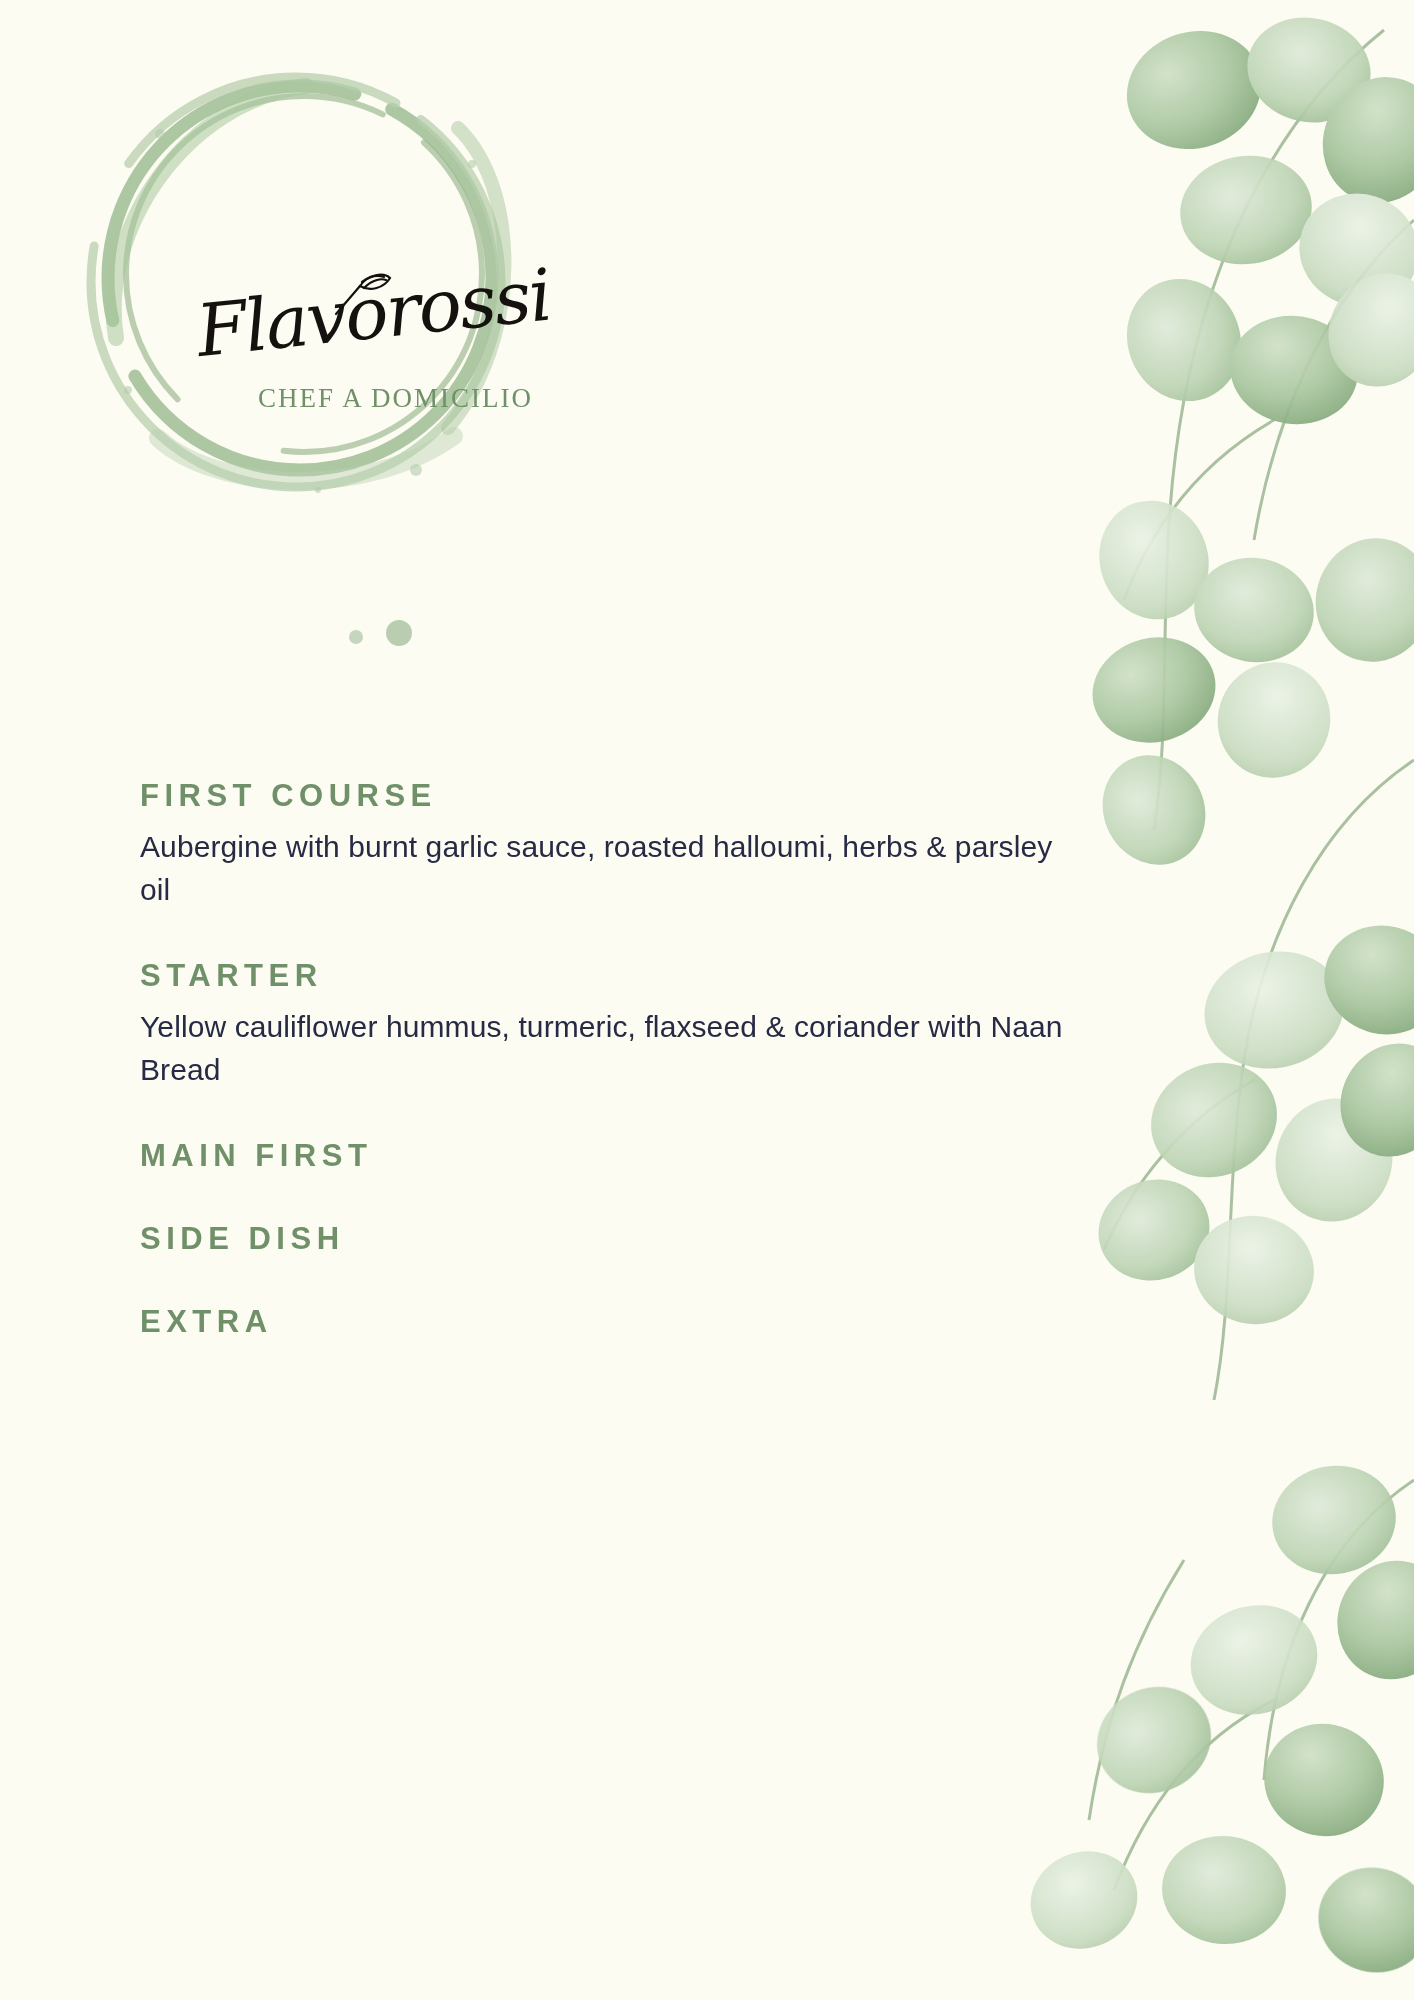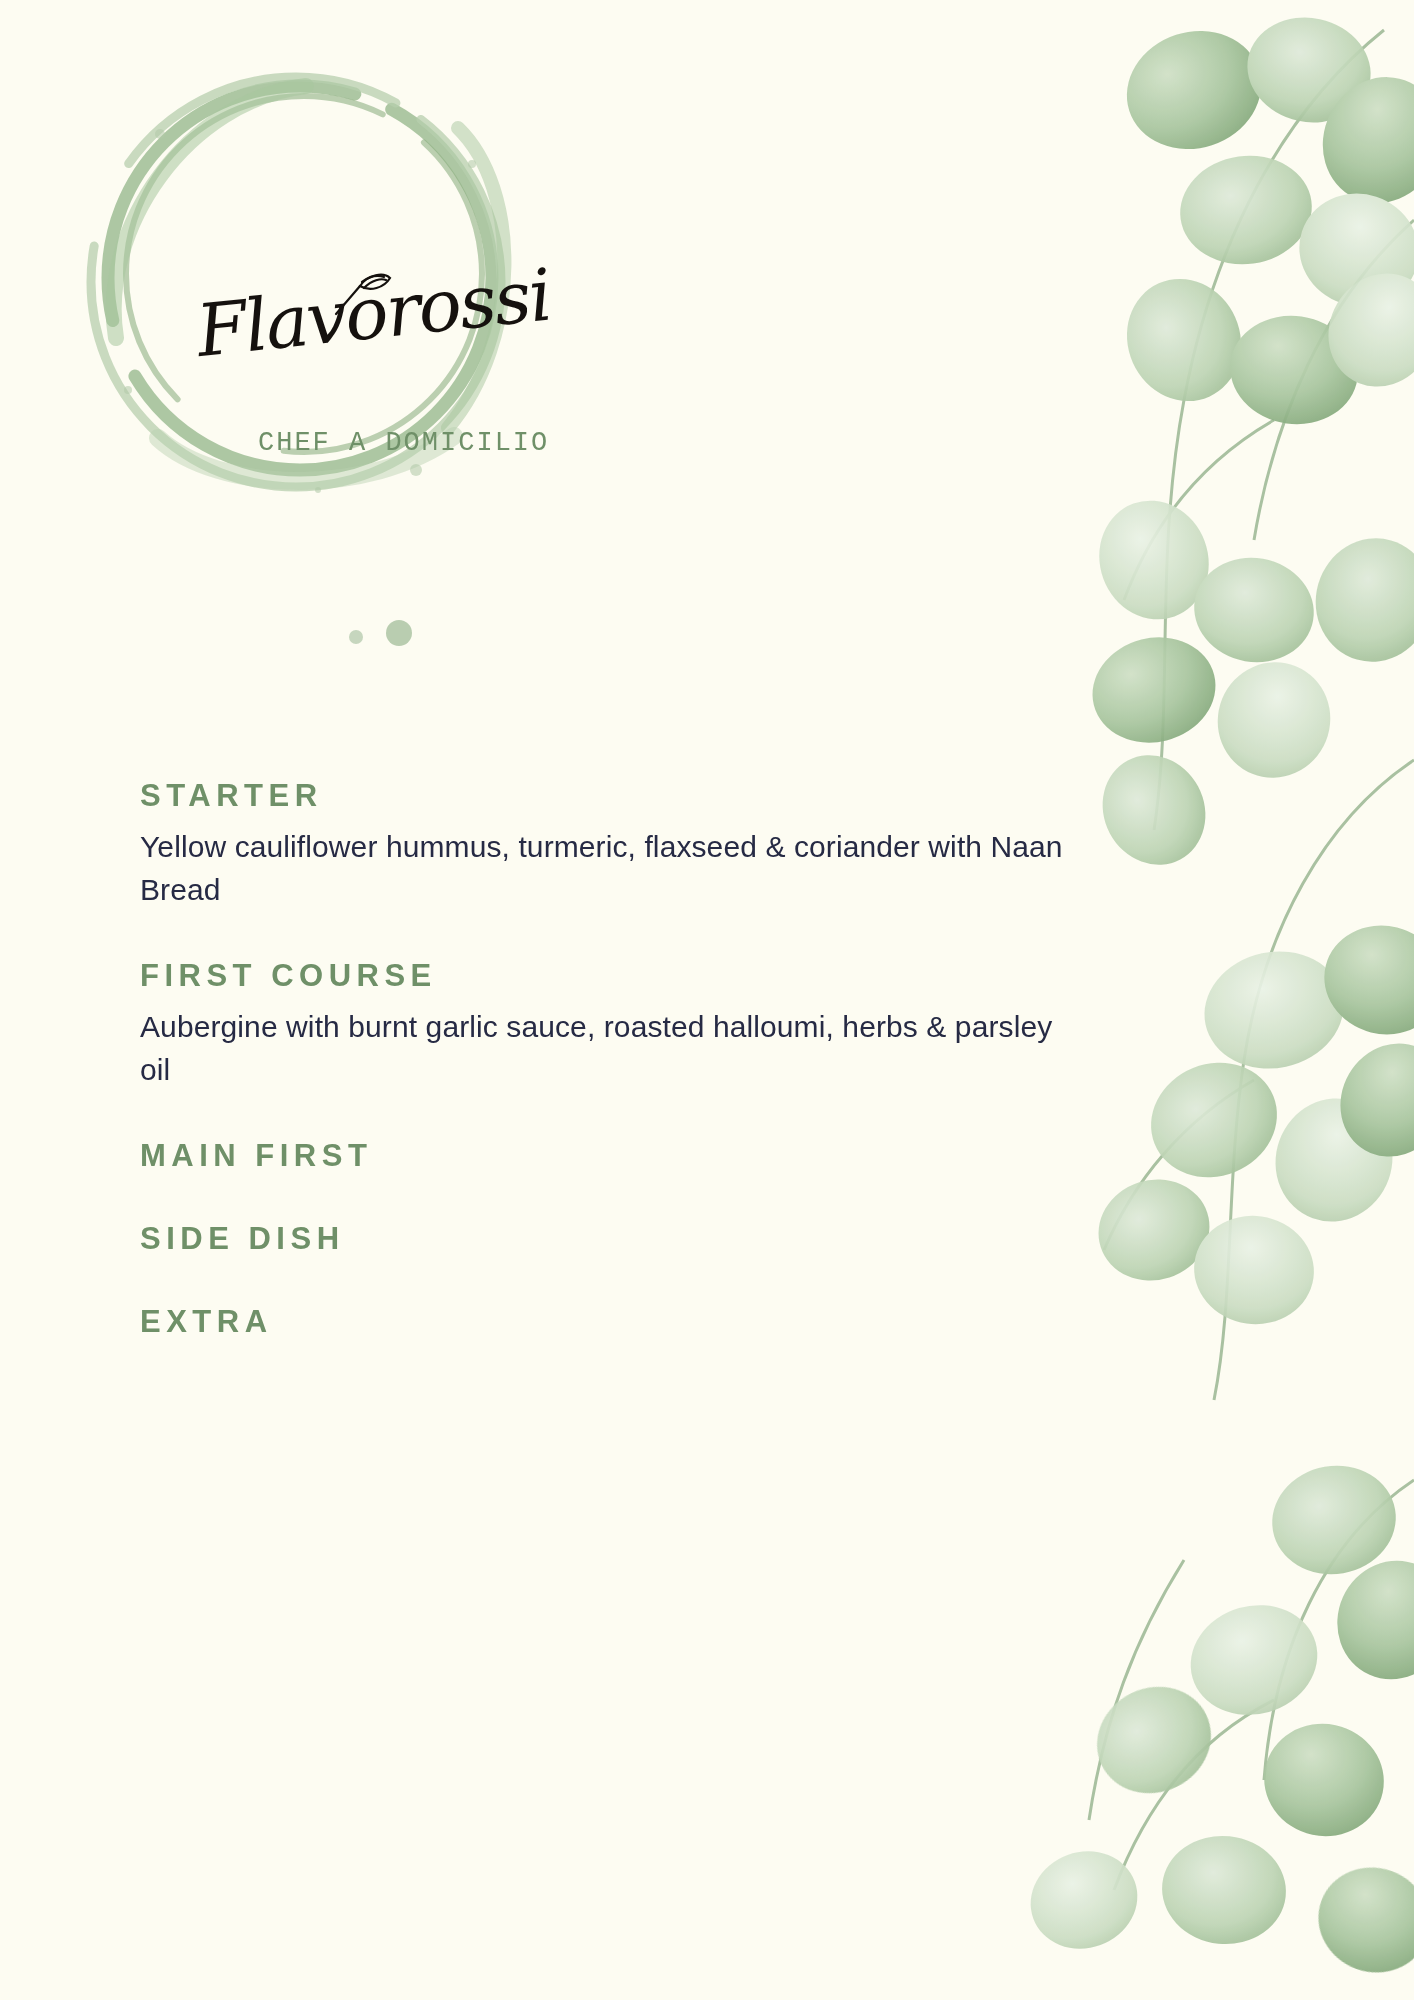--- a/index.html
+++ b/index.html
@@ -46,26 +46,25 @@
     font-size: 72px;
     color: #15110e;
     letter-spacing: -2px;
     transform: rotate(-6deg);
     white-space: nowrap;
   }
   .logo-sub {
     position: absolute;
     left: 190px;
     top: 345px;
-    font-family: Liberation Mono, monospace;
+    font-family: Liberation Serif, serif;
     font-size: 27px;
     letter-spacing: 2.0px;
     color: #6f9068;
     white-space: nowrap;
-    margin-top: 45px;
   }
   .logo-utensil {
     position: absolute;
     left: 258px;
     top: 228px;
   }
   .dot-a { position:absolute; left:318px; top:582px; width:26px; height:26px; border-radius:50%; background:#b9cdb0; }
   .dot-b { position:absolute; left:281px; top:592px; width:14px; height:14px; border-radius:50%; background:#c6d6be; }
 
   
@@ -140,27 +139,27 @@
 
     <div class="logo-script">Flavorossi</div>
     <div class="logo-sub">CHEF A DOMICILIO</div>
     <div class="dot-a"></div>
     <div class="dot-b"></div>
   </div>
 
   <div class="menu">
 
     <div class="section">
+      <h2 class="sec-title">FIRST COURSE</h2>
+      <p class="sec-desc">Aubergine with burnt garlic sauce, roasted halloumi, herbs &amp; parsley oil</p>
+    </div>
+
+    <div class="section">
       <h2 class="sec-title">STARTER</h2>
       <p class="sec-desc">Yellow cauliflower hummus, turmeric, flaxseed &amp; coriander with Naan Bread</p>
-    </div>
-
-    <div class="section">
-      <h2 class="sec-title">FIRST COURSE</h2>
-      <p class="sec-desc">Aubergine with burnt garlic sauce, roasted halloumi, herbs &amp; parsley oil</p>
     </div>
 
     <div class="section">
       <h2 class="sec-title">MAIN FIRST</h2>
     </div>
 
     <div class="section">
       <h2 class="sec-title">SIDE DISH</h2>
     </div>
 

